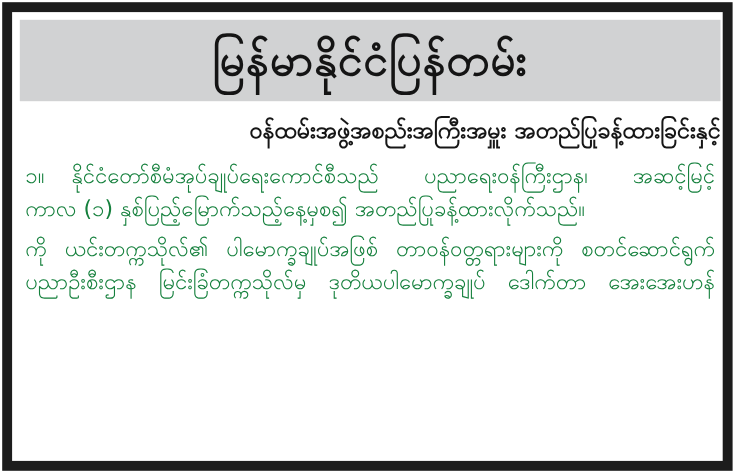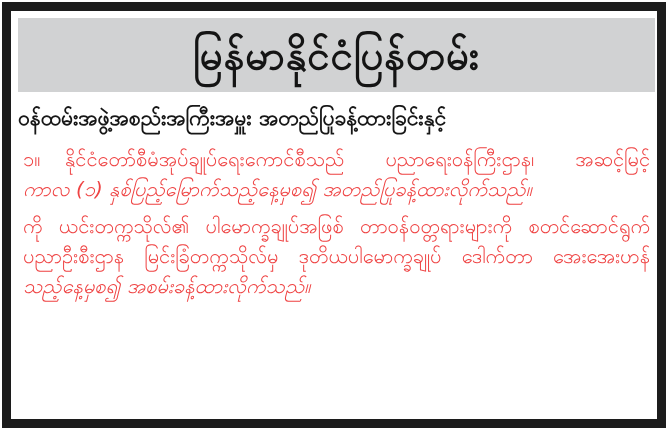--- a/index.html
+++ b/index.html
@@ -34,40 +34,40 @@
     margin-top: 1px;
   }
   .banner-title {
     font-size: 40px;
     font-weight: bold;
     color: #141414;
     letter-spacing: 1px;
     line-height: 1;
   }
   .heading {
-    text-align: left;
+    text-align: right;
     font-weight: bold;
     font-size: 21px;
     line-height: 33px;
     color: #161616;
     margin-top: 10px;
   }
   .body-text {
     font-size: 20px;
     line-height: 30px;
-    color: #ef4444;
+    color: #15803d;
     margin-top: 9px;
     padding: 0 5px;
   }
   .para { margin: 0 0 7px 0; }
   .line {
     text-align: justify;
     text-align-last: justify;
   }
-  .line.last { text-align-last: left; font-style: italic; }
+  .line.last { text-align-last: left; }
   .num {
     display: inline-block;
     width: 42px;
   }
 </style>
 </head>
 <body>
 
 <div class="page">
   <div class="frame">
@@ -83,18 +83,17 @@
     <div class="body-text">
 
       <div class="para">
         <div class="line"><span class="num">၁။</span><span>နိုင်ငံတော်စီမံအုပ်ချုပ်ရေးကောင်စီသည် ပညာရေးဝန်ကြီးဌာန၊ အဆင့်မြင့်</span></div>
         <div class="line last">ကာလ (၁) နှစ်ပြည့်မြောက်သည့်နေ့မှစ၍ အတည်ပြုခန့်ထားလိုက်သည်။</div>
       </div>
 
       <div class="para">
         <div class="line">ကို ယင်းတက္ကသိုလ်၏ ပါမောက္ခချုပ်အဖြစ် တာဝန်ဝတ္တရားများကို စတင်ဆောင်ရွက်</div>
         <div class="line">ပညာဦးစီးဌာန မြင်းခြံတက္ကသိုလ်မှ ဒုတိယပါမောက္ခချုပ် ဒေါက်တာ အေးအေးဟန်</div>
-        <div class="line last">သည့်နေ့မှစ၍ အစမ်းခန့်ထားလိုက်သည်။</div>
       </div>
 
     </div>
   </div>
 </div>
 
 </body></html>

